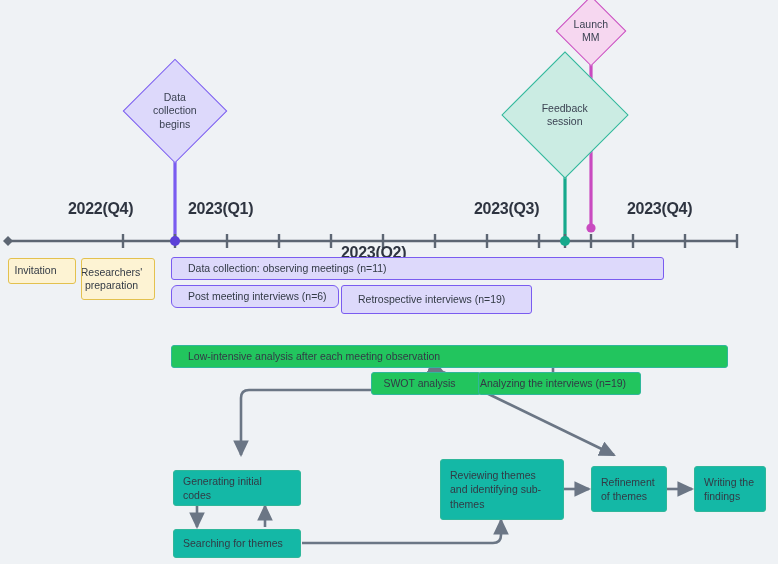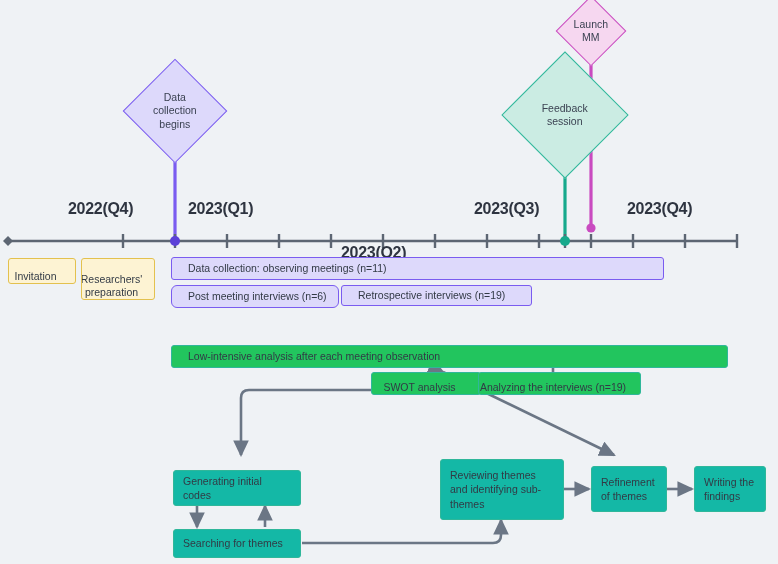--- a/index.html
+++ b/index.html
@@ -70,21 +70,20 @@
     padding-left: 16px;
     line-height: 1.25;
     white-space: nowrap;
     overflow: hidden;
   }
   .bar.wrap { white-space: pre-line; }
   .bar.center {
     justify-content: center;
     padding-left: 4px;
     padding-right: 17px;
-    align-items: flex-end;
   }
   .bar-yellow { background: #fdf3d3; border: 1.6px solid #e3c14e; }
   .bar-purple { background: #ddd9fb; border: 1.6px solid #7a5cf0; }
   .bar-teal   { background: #22c55e; border: 1.6px solid #2fb79a; margin-top: 32px; }
 
   
   .node {
     position: absolute;
     box-sizing: border-box;
     background: #14b8a6;
@@ -186,21 +185,21 @@
   </div>
 
   <div class="bar bar-purple" style="left:171px; top:257px; width:493px; height:23px;">
     <span>Data collection: observing meetings (n=11)</span>
   </div>
 
   <div class="bar bar-purple" style="left:171px; top:285px; width:168px; height:23px;border-radius:6px;">
     <span>Post meeting interviews (n=6)</span>
   </div>
 
-  <div class="bar bar-purple" style="left:341px; top:285px; width:191px; height:21px;">
+  <div class="bar bar-purple" style="left:341px; top:285px; width:191px; height:29px;">
     <span>Retrospective interviews (n=19)</span>
   </div>
 
   <div class="bar bar-teal" style="left:171px; top:313px; width:557px; height:23px;">
     <span>Low-intensive analysis after each meeting observation</span>
   </div>
 
   <div class="bar bar-teal center" style="left:371px; top:340px; width:110px; height:23px;">
     <span>SWOT analysis</span>
   </div>

